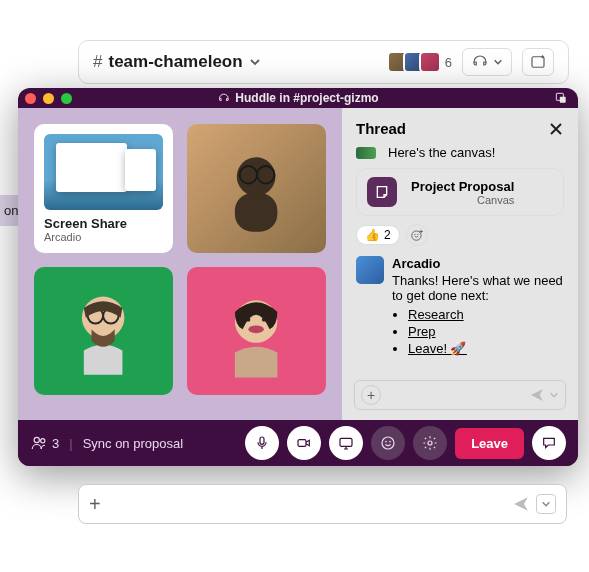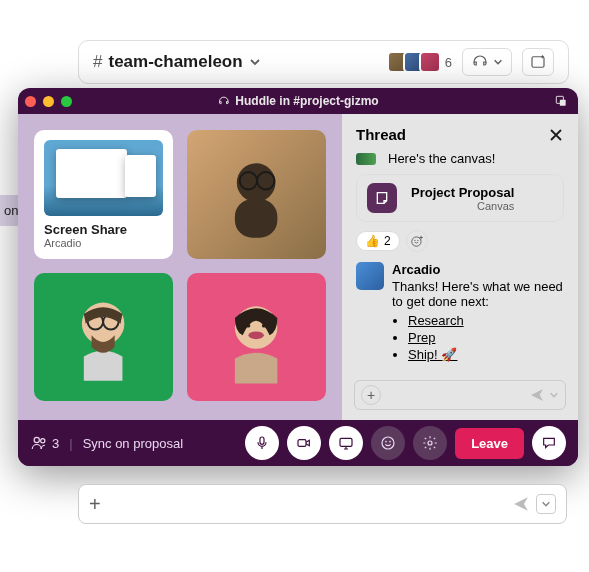--- a/index.html
+++ b/index.html
@@ -16,21 +16,21 @@
 .av1 { background: linear-gradient(135deg,#8b6f47,#6b5537); }
 .av2 { background: linear-gradient(135deg,#4a6fa5,#2d4a7a); }
 .av3 { background: linear-gradient(135deg,#c44569,#a03050); }
 .avatars-count { font-size: 13px; color: #616061; margin-left: 4px; }
 .header-btn { display: flex; align-items: center; gap: 4px; padding: 4px 8px; border: 1px solid #ddd; border-radius: 6px; background: #fff; cursor: pointer; color: #616061; }
 
 .sidebar-hint { position: absolute; left: 0; top: 195px; background: #dcd3e8; padding: 8px 10px 8px 4px; border-radius: 0 6px 6px 0; font-size: 13px; color: #1d1c1d; }
 
 .huddle-window { position: absolute; top: 88px; left: 18px; width: 560px; height: 378px; background: #3f0e40; border-radius: 12px; box-shadow: 0 10px 40px rgba(0,0,0,.4); display: flex; flex-direction: column; overflow: hidden; }
 
-.huddle-titlebar { height: 26px; display: flex; align-items: center; padding: 0 7px; position: relative; }
+.huddle-titlebar { height: 20px; display: flex; align-items: center; padding: 0 7px; position: relative; }
 .traffic { display: flex; gap: 7px; }
 .traffic span { width: 11px; height: 11px; border-radius: 50%; display: block; }
 .tl-r { background: #ff5f57; } .tl-y { background: #febc2e; } .tl-g { background: #28c840; }
 .huddle-title { position: absolute; left: 50%; transform: translateX(-50%); color: #e8e8e8; font-size: 12px; font-weight: 600; display: flex; align-items: center; gap: 5px; }
 .popout { position: absolute; right: 10px; color: #e8e8e8; }
 
 .huddle-body { flex: 1; display: flex; background: #c9b5d4; }
 
 .video-grid { width: 324px; padding: 16px; display: grid; grid-template-columns: 1fr 1fr; gap: 14px; align-content: start; }
 .tile { aspect-ratio: 1.08; border-radius: 10px; overflow: hidden; position: relative; }
@@ -234,21 +234,21 @@
           </div>
         </div>
         <div class="msg2">
           <div class="msg2-av"></div>
           <div class="msg2-body">
             <div class="msg2-name">Arcadio</div>
             <div>Thanks! Here's what we need to get done next:</div>
             <ul>
               <li>Research</li>
               <li>Prep</li>
-              <li>Ship! 🚀</li>
+              <li>Leave! 🚀</li>
             </ul>
           </div>
         </div>
         <div class="thread-input">
           <div class="plus-btn">+</div>
           <div class="send-btn">
             <svg width="16" height="16" viewBox="0 0 24 24">
                 <path d="M3 12l18-9-5 9 5 9-18-9z" fill="#bbb"></path>
               </svg>
             <svg width="10" height="10" viewBox="0 0 12 12">

